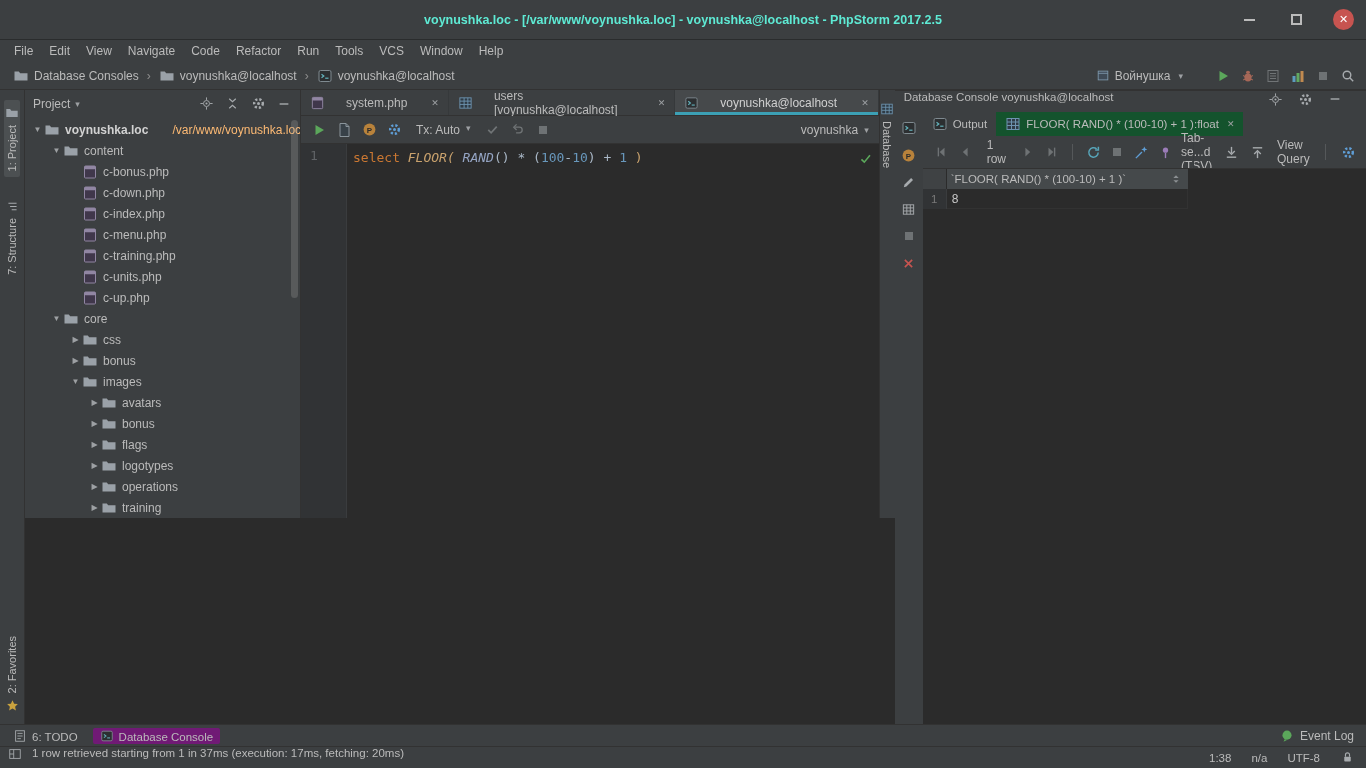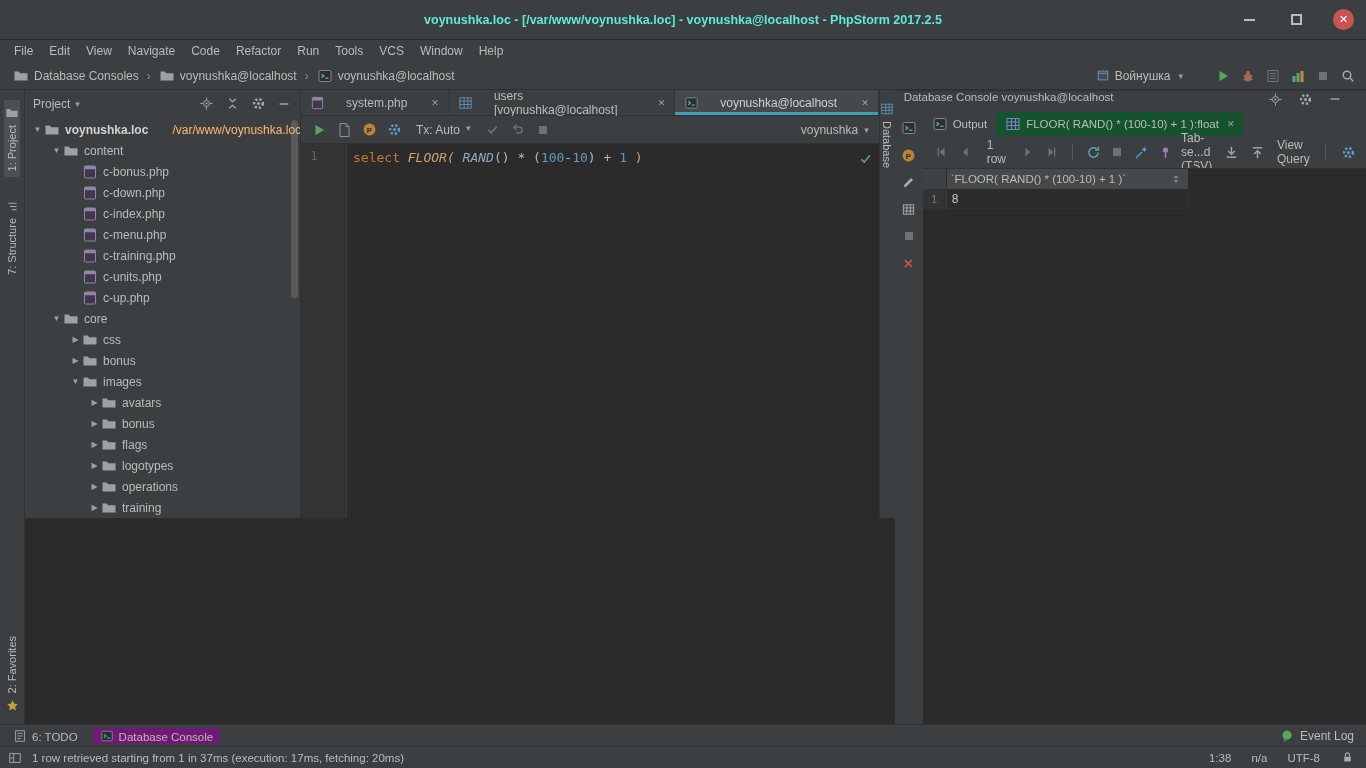--- a/index.html
+++ b/index.html
@@ -89,21 +89,21 @@
 .rt-header{width:241px;background:#45494B;display:flex;align-items:center;padding:0 4px;font-size:11.5px;color:#BBB}
 .rt-header .icon{margin-left:auto}
 .rt-num{width:24px;background:#313335;color:#787878;display:flex;align-items:center;justify-content:center;font-size:11.5px;border-right:1px solid #3A3C3E}
 .rt-cell{width:241px;display:flex;align-items:center;padding:0 5px;color:#C7C7C7;border-bottom:1px solid #323232;border-right:1px solid #323232}
 
 .bottom-bar{height:22px;background:#3C3F41;border-top:1px solid #323232;display:flex;align-items:center;padding:0 6px;gap:8px}
 .bbtn{display:flex;align-items:flex-end;gap:5px;padding:1px 7px;border-radius:2px;font-size:11.5px}
 .bbtn.active{background:#701a75}
 .bb-right{margin-left:auto;display:flex;align-items:center;gap:6px;margin-right:6px}
 
-.statusbar{height:22px;background:#3C3F41;border-top:1px solid #323232;display:flex;align-items:center;padding:0 8px;gap:10px;font-size:11.5px}
+.statusbar{height:22px;background:#3C3F41;border-top:1px solid #323232;display:flex;padding:0 8px;gap:10px;font-size:11.5px}
 .sb-right{margin-left:auto;display:flex;align-items:center;gap:20px;margin-right:4px}
 </style>
 </head>
 <body>
 
 <div class="titlebar">
   <span class="title">voynushka.loc - [/var/www/voynushka.loc] - voynushka@localhost - PhpStorm 2017.2.5</span>
   <div class="win-controls">
     <span class="wc min"></span>
     <span class="wc">

